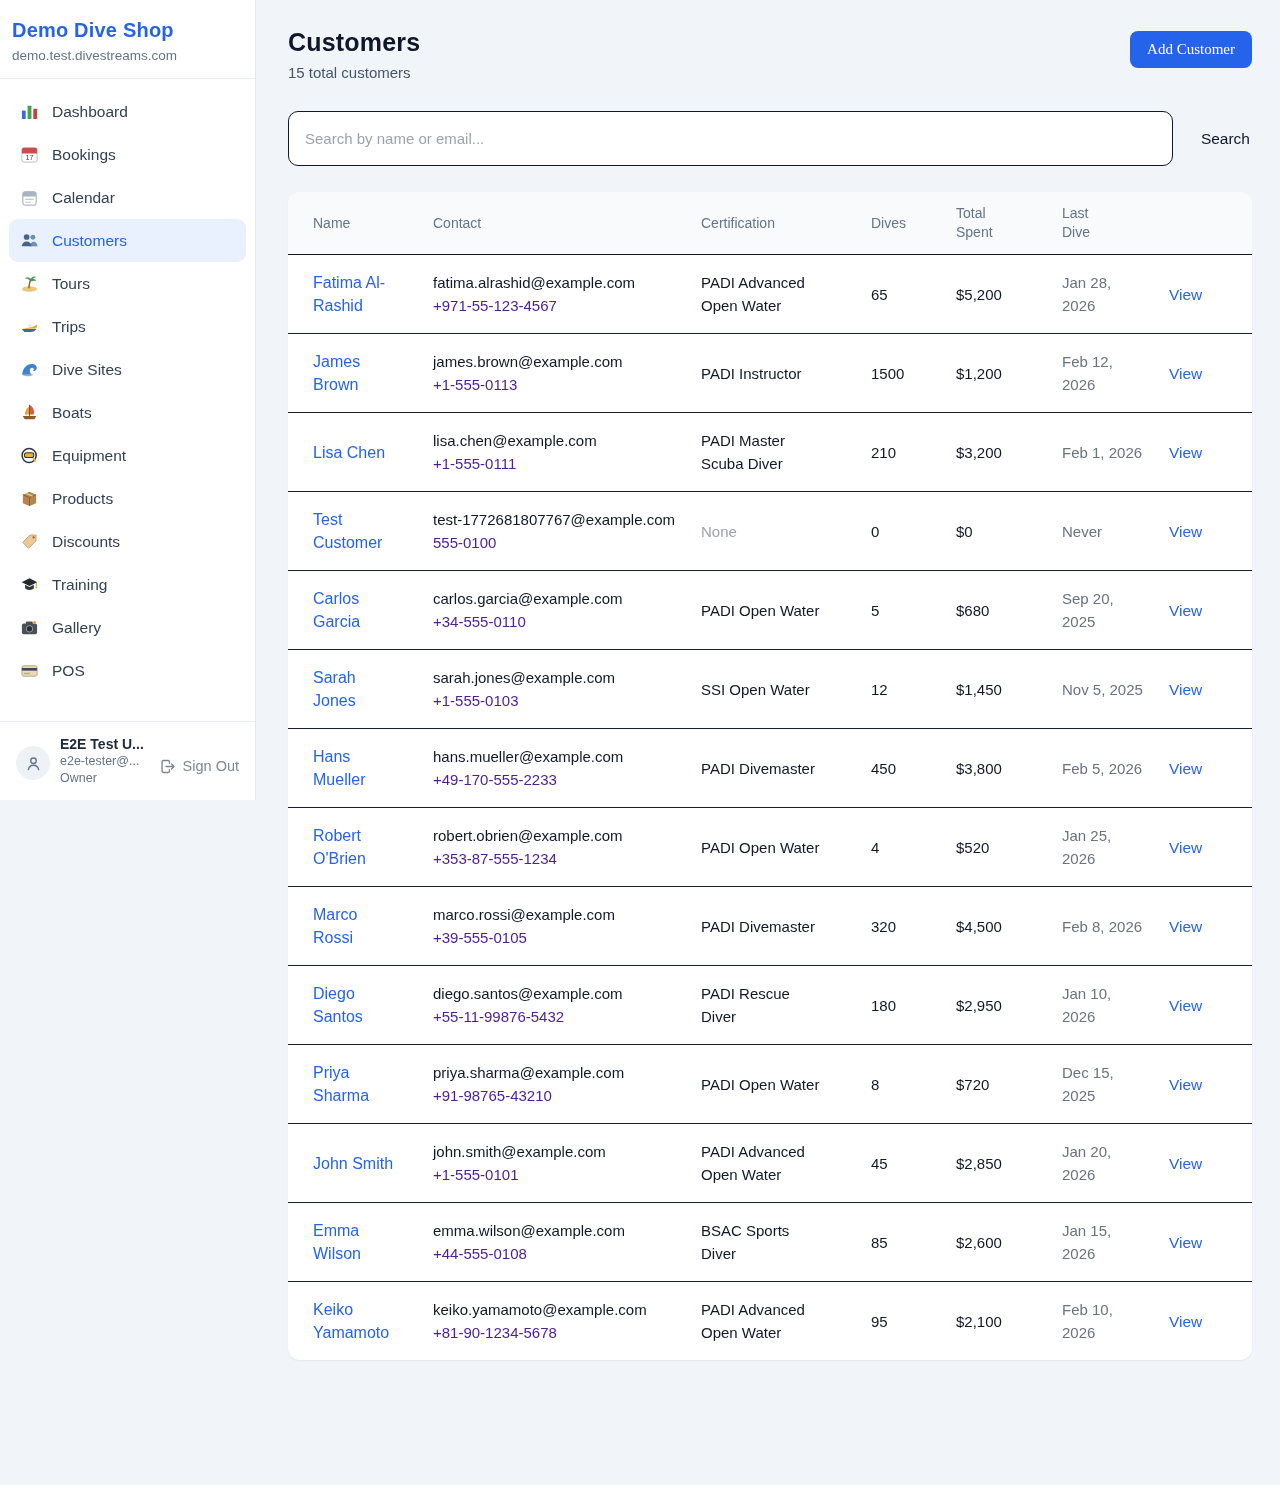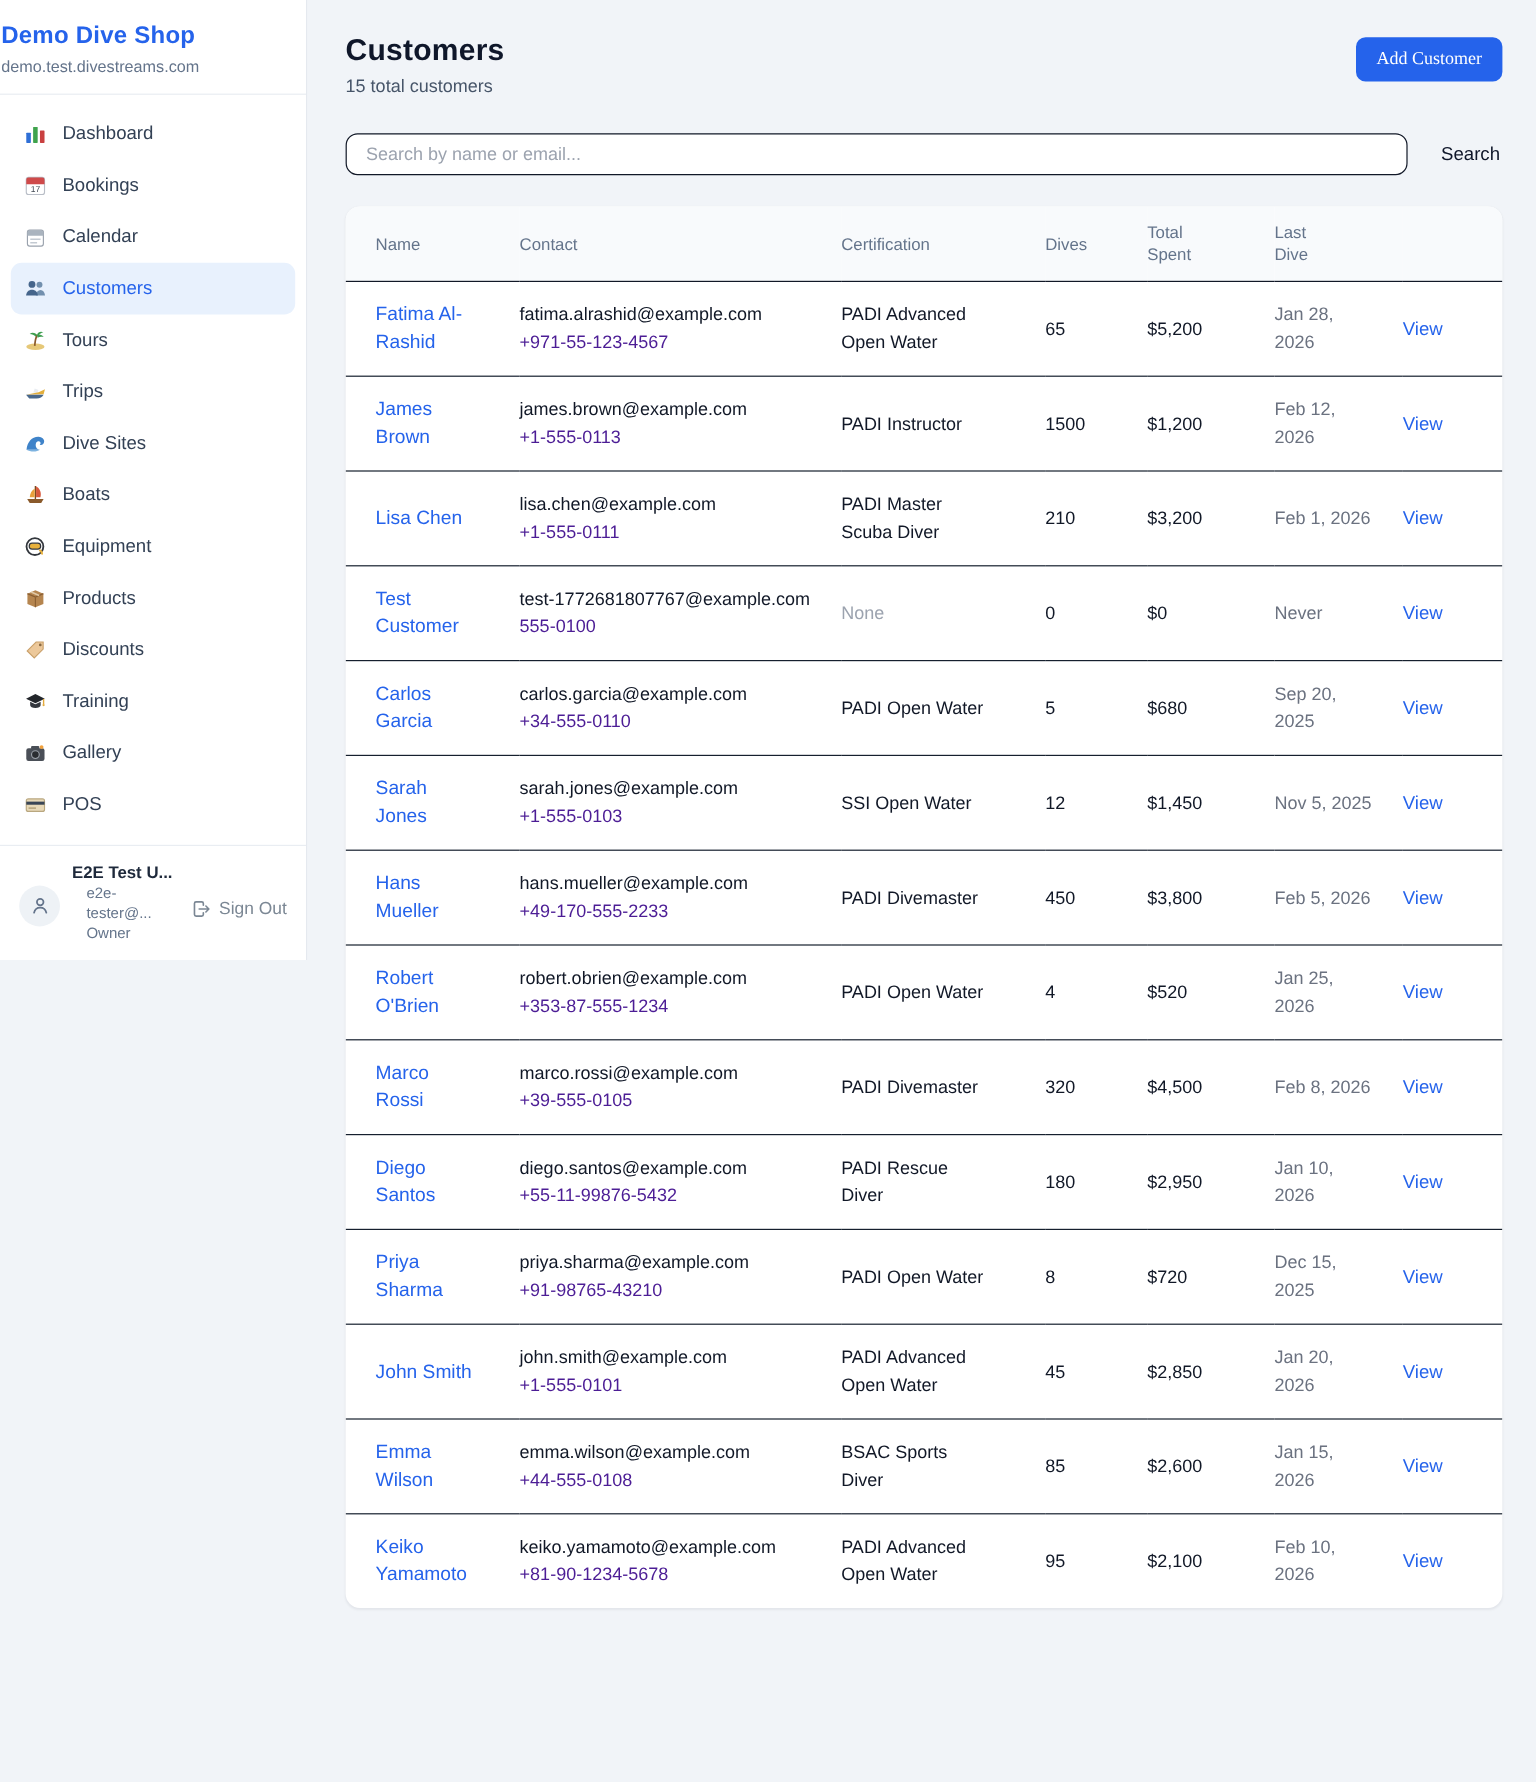--- a/index.html
+++ b/index.html
@@ -10,21 +10,21 @@
     color: #111827;
   }
   .app { display: flex; width: 1280px; }
 
   
   .sidebar {
     width: 256px; min-width: 256px; height: 800px;
     background: #ffffff; border-right: 1px solid #e5e9ef;
     display: flex; flex-direction: column;
   }
-  .sidebar-header { padding: 19px 1px 15px; border-bottom: 1px solid #e9edf2; }
+  .sidebar-header { padding: 19px 12px 15px; border-bottom: 1px solid #e9edf2; }
   .shop-name { color: #2563eb; font-size: 20px; font-weight: bold; letter-spacing: .2px; }
   .shop-domain { color: #64748b; font-size: 13.5px; margin-top: 6px; }
   .nav { flex: 1; padding: 11px 9px 0; }
   .nav-item {
     display: flex; align-items: center; gap: 13px;
     padding: 10px 11px; border-radius: 9px; cursor: pointer;
     color: #334155; font-size: 15.5px; line-height: 23px;
   }
   .nav-item.active { background: #e8f1fd; color: #2563eb; font-weight: 500; }
   .nav-icon { width: 19px; height: 19px; display: inline-flex; flex: none; }
@@ -33,37 +33,37 @@
     border-top: 1px solid #e9edf2; padding: 13px 16px;
     display: flex; align-items: center; gap: 10px;
   }
   .avatar {
     width: 34px; height: 34px; border-radius: 50%; background: #eef2f6;
     display: flex; align-items: center; justify-content: center; flex: none; margin-top: 4px;
   }
   .avatar svg { width: 19px; height: 19px; }
   .user-info { flex: 1; min-width: 0; }
   .user-name { font-weight: bold; font-size: 14px; color: #1e293b; line-height: 18px; }
-  .user-email, .user-role { font-size: 12.5px; color: #64748b; line-height: 17px; margin-left: 12px; }
+  .user-email, .user-role { font-size: 12.5px; color: #64748b; line-height: 17px; }
   .signout { display: flex; align-items: center; gap: 7px; color: #7b8794; font-size: 14.5px; cursor: pointer; margin-top: 10px; white-space: nowrap; }
   .signout svg { width: 17px; height: 17px; }
 
   
   .main { flex: 1; padding: 28px 28px 0 32px; }
   .header-row { display: flex; justify-content: space-between; align-items: flex-start; }
   .page-title { font-size: 25px; font-weight: bold; color: #0f172a; letter-spacing: .2px; }
   .page-subtitle { font-size: 15px; color: #475569; margin-top: 7px; }
   .add-btn {
     background: #2563eb; color: #ffffff; border: none; border-radius: 8px;
     font-family: Liberation Serif, serif; font-size: 15px; font-weight: 500;
     padding: 0 17px; height: 37px; margin-top: 3px; cursor: pointer;
   }
   .search-row { display: flex; align-items: center; gap: 26px; margin-top: 30px; }
   .search-input {
-    flex: 1; height: 35px; border: 1.5px solid #111827; border-radius: 10px;
+    flex: 1; height: 55px; border: 1.5px solid #111827; border-radius: 10px;
     background: #ffffff; padding: 0 16px; font-family: inherit; font-size: 15px; color: #111827;
   }
   .search-input::placeholder { color: #9ca3af; }
   .search-btn {
     background: none; border: none; font-family: inherit;
     font-size: 15.5px; color: #0f172a; cursor: pointer; padding: 4px 2px;
   }
 
   
   .card {

